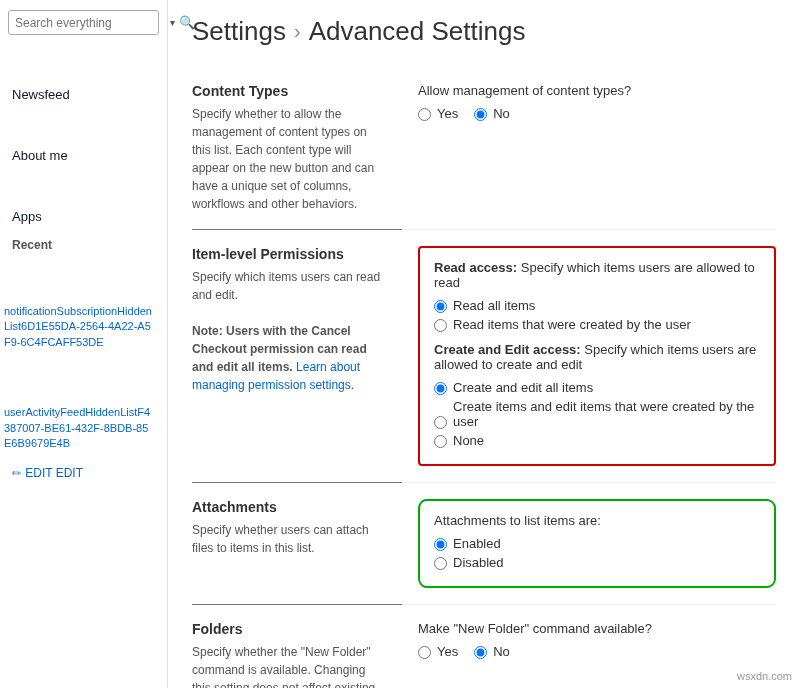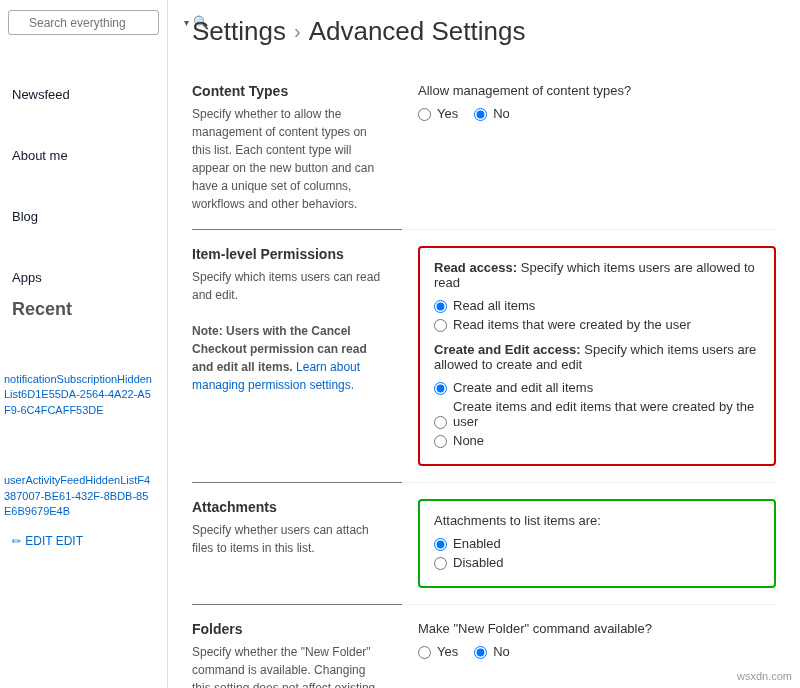--- a/index.html
+++ b/index.html
@@ -14,21 +14,21 @@
       padding: 0;
       display: flex;
       flex-direction: column;
     }
     .search-bar {
       display: flex;
       align-items: center;
       margin: 10px 8px 12px 8px;
       border: 1px solid #aaa;
       border-radius: 3px;
-      padding: 4px 20px;
+      padding: 4px 6px;
       background: #fff;
     }
     .search-bar input {
       border: none;
       outline: none;
       font-size: 12px;
       color: #555;
       flex: 1;
       background: transparent;
     }
@@ -47,21 +47,21 @@
       padding: 6px 12px;
       font-size: 13px;
       color: #0f172a;
       cursor: pointer;
       text-decoration: none;
       display: block;
       margin-top: 34px;
     }
     .nav-section-label {
       padding: 8px 12px 4px 12px;
-      font-size: 18px;
+      font-size: 12px;
       color: #555;
       font-weight: bold;
     }
     .recent-item {
       padding: 3px 12px 3px 4px;
       font-size: 11px;
       color: #0066cc;
       cursor: pointer;
       word-break: break-all;
       line-height: 1.4;
@@ -139,21 +139,21 @@
 
     
     .box-red {
       border: 2px solid #cc0000;
       border-radius: 4px;
       padding: 12px 14px;
       background: #fff;
     }
     .box-green {
       border: 2px solid #00aa00;
-      border-radius: 4px;
+      border-radius: 9px;
       padding: 12px 14px;
       background: #fff;
     }
 
     .permission-label {
       font-size: 13px;
       font-weight: bold;
       color: #333;
     }
     .permission-desc {
@@ -190,21 +190,20 @@
 
 <div class="sidebar">
   <div class="search-bar">
     <input type="text" placeholder="Search everything" style="">
     <span class="search-dropdown">▾</span>
     <span class="search-icon-btn">🔍</span>
   </div>
 
   <a class="nav-item">Newsfeed</a>
   <a class="nav-item">About me</a>
-  <a class="nav-item">Blog</a>
   <a class="nav-item">Apps</a>
 
   <div class="nav-section-label">Recent</div>
   <div class="recent-item">notificationSubscriptionHiddenList6D1E55DA-2564-4A22-A5F9-6C4FCAFF53DE</div>
   <div class="recent-item">userActivityFeedHiddenListF4387007-BE61-432F-8BDB-85E6B9679E4B</div>
 
   <div class="edit-links">
     <span class="pencil-icon">✏</span>
     <span>EDIT EDIT</span>
   </div>

